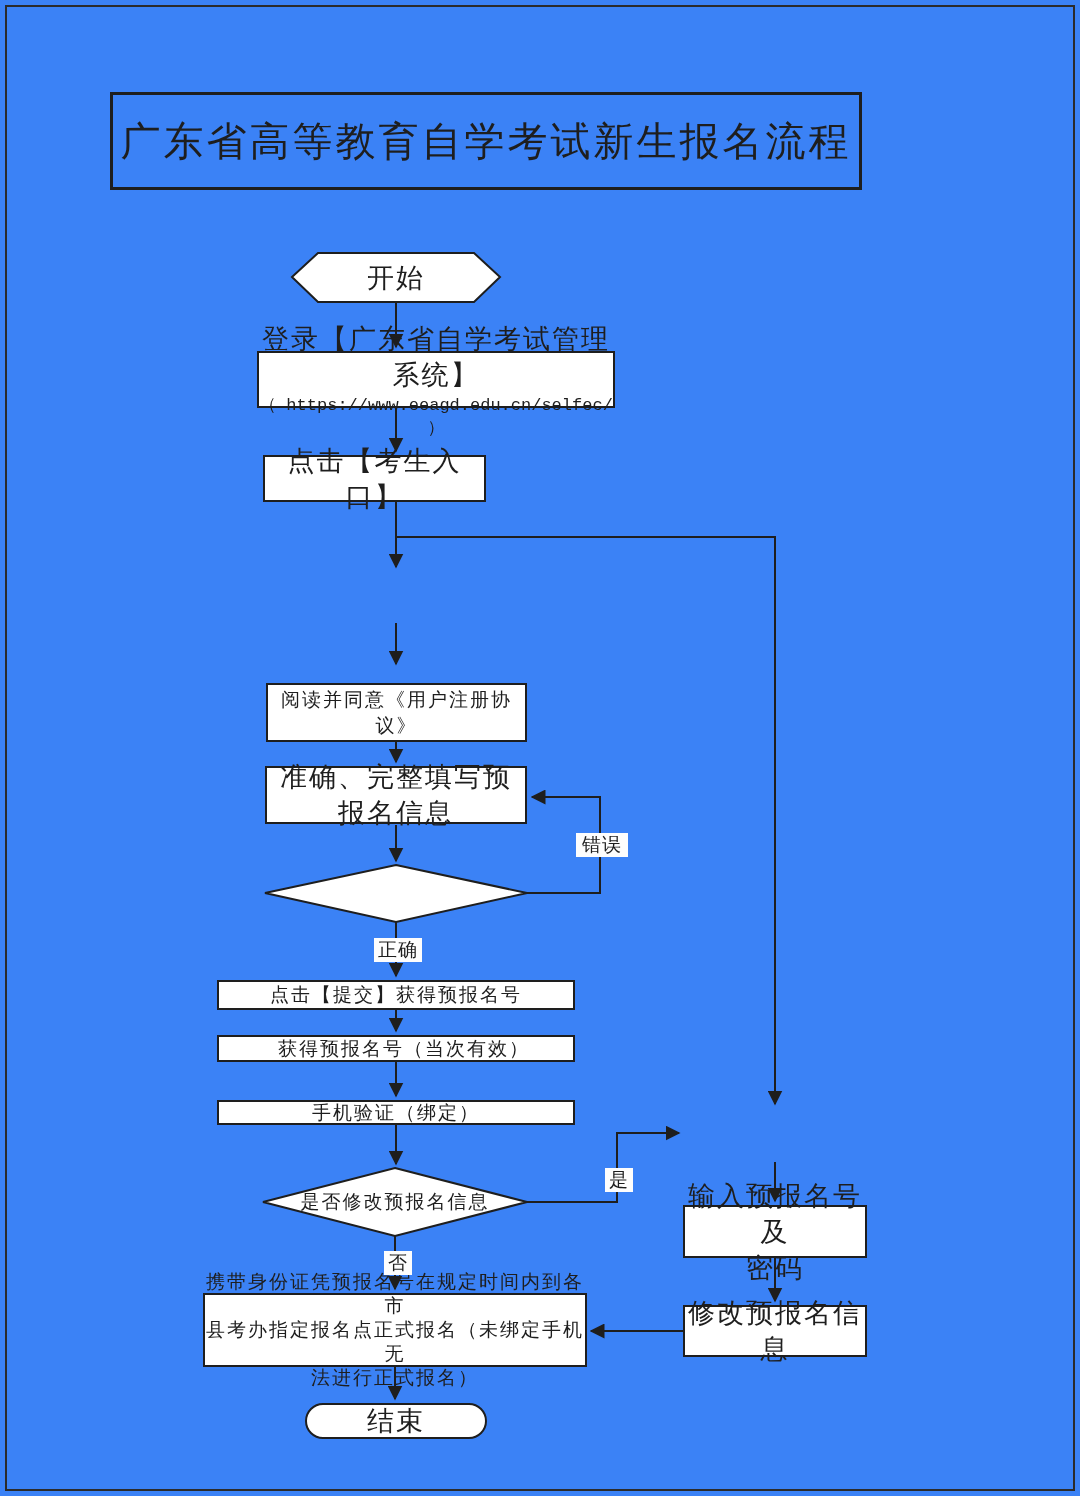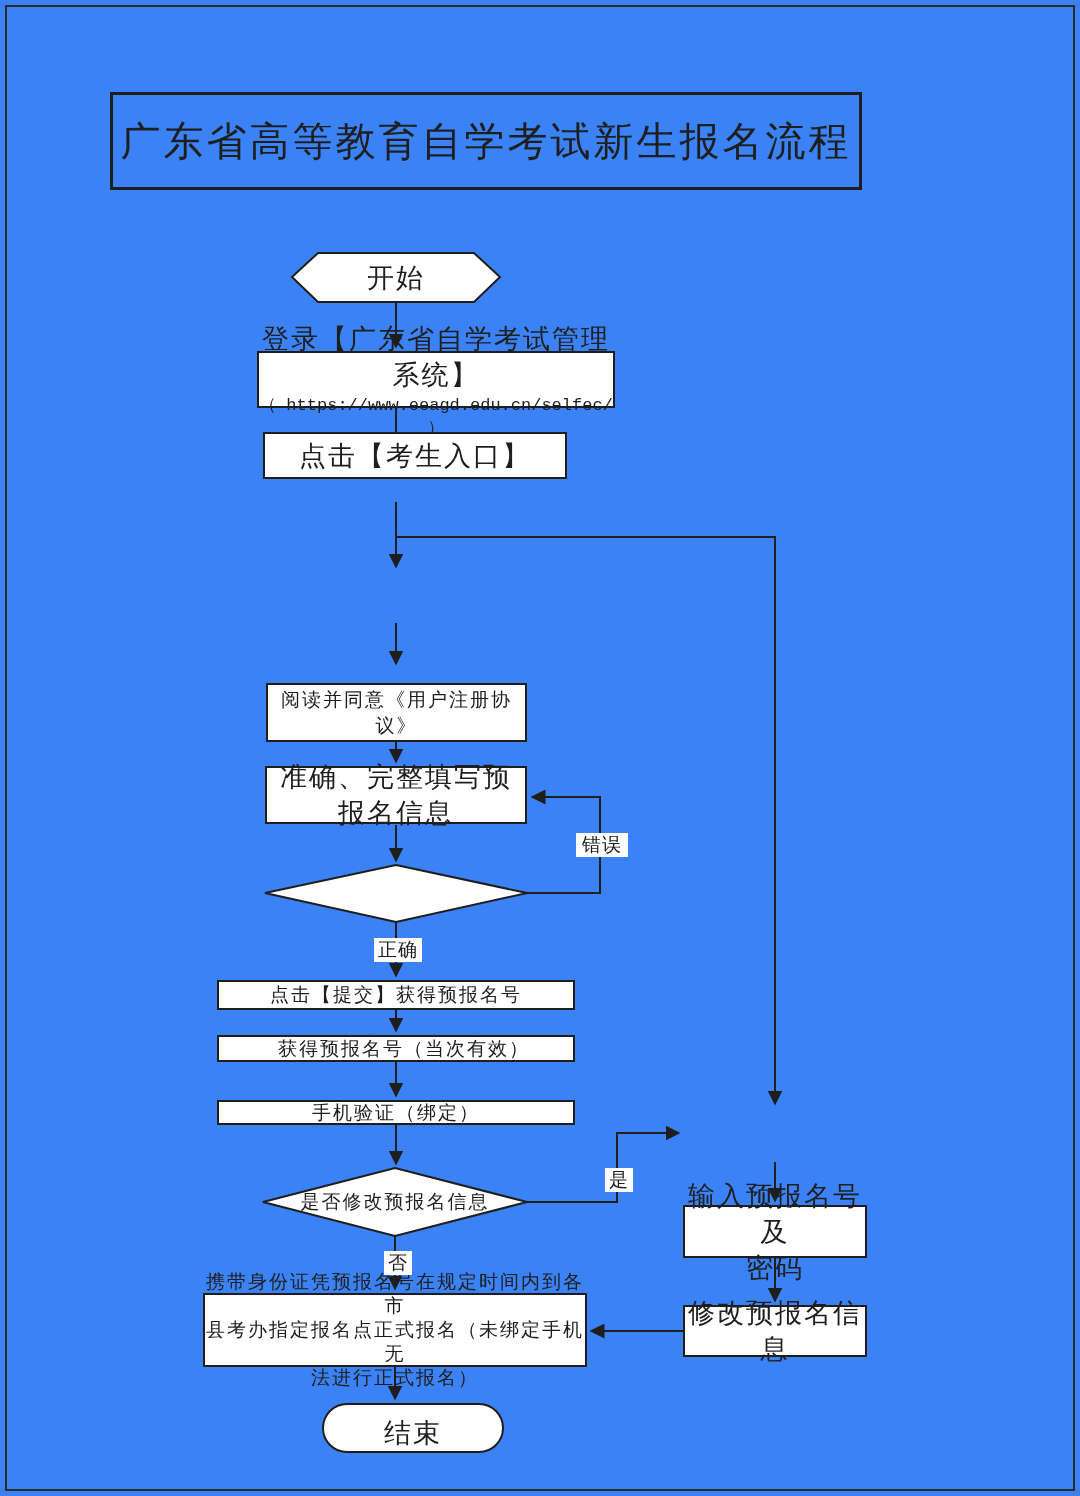--- a/index.html
+++ b/index.html
@@ -82,21 +82,21 @@
     <span class="title-text">广东省高等教育自学考试新生报名流程</span>
   </div>
 
   <div class="shape-label fs20" style="left:292px;top:253px;width:208px;height:49px;">开始</div>
 
   <div class="node" style="left:217px;top:351px;width:358px;height:57px;margin-left:40px;">
     <div class="fs20">登录【广东省自学考试管理系统】</div>
     <div class="mono">（ https://www.eeagd.edu.cn/selfec/ ）</div>
   </div>
 
-  <div class="node fs20" style="left:263px;top:432px;width:304px;height:47px;">
+  <div class="node fs20" style="left:263px;top:455px;width:223px;height:47px;">
     <div>点击【考生入口】</div>
   </div>
 
 
   <div class="node fs19" style="left:266px;top:668px;width:261px;height:59px;margin-top:15px;">
     <div>阅读并同意《用户注册协议》</div>
   </div>
 
   <div class="node fs20" style="left:265px;top:766px;width:262px;height:58px;">
     <div>准确、完整填写预报名信息</div>
@@ -126,21 +126,21 @@
   <div class="node fs20" style="left:683px;top:1305px;width:184px;height:52px;">
     <div>修改预报名信息</div>
   </div>
 
   <div class="node fs19 tight" style="left:203px;top:1293px;width:384px;height:74px;">
     <div>携带身份证凭预报名号在规定时间内到各市</div>
     <div>县考办指定报名点正式报名（未绑定手机无</div>
     <div>法进行正式报名）</div>
   </div>
 
-  <div class="node stadium fs20" style="left:322px;top:1403px;width:182px;height:50px;justify-content:flex-end;">
+  <div class="node stadium fs20" style="left:305px;top:1403px;width:182px;height:36px;">
     <div>结束</div>
   </div>
 
   <div class="edge-label" style="left:576px;top:833px;width:48px;height:24px;">错误</div>
   <div class="edge-label" style="left:374px;top:938px;width:44px;height:24px;">正确</div>
   <div class="edge-label" style="left:605px;top:1168px;width:24px;height:24px;">是</div>
   <div class="edge-label" style="left:384px;top:1251px;width:24px;height:24px;">否</div>
 
 </div>
 

